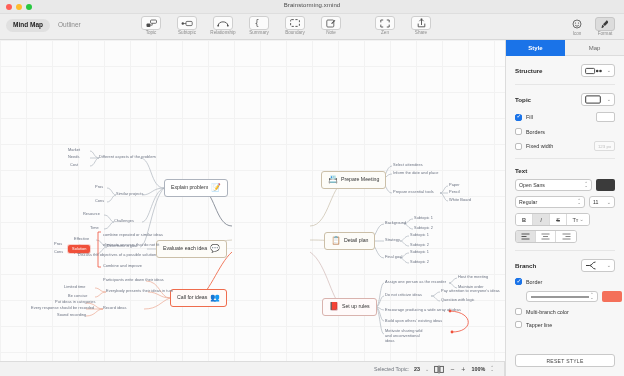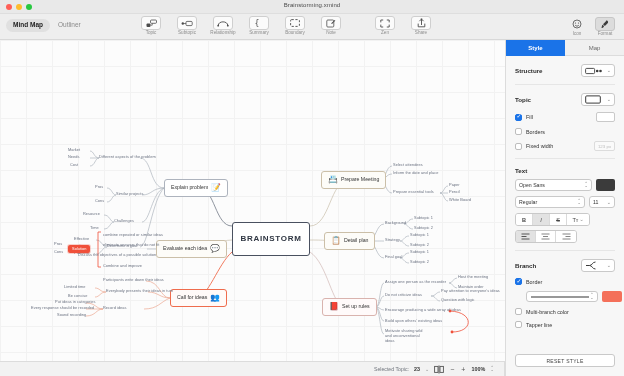--- a/index.html
+++ b/index.html
@@ -392,23 +392,20 @@
           <path d="M450 271 C474 272 474 292 452 292"></path>
         </g>
         <circle cx="450" cy="271" r="1.4" fill="#f0503a"></circle>
         <circle cx="452" cy="292" r="1.4" fill="#f0503a"></circle>
 
         <g stroke="#f0503a" stroke-width=".8" fill="none">
           <path d="M101 192 h-3 v35 h3"></path>
         </g>
       </svg>
 
-      <div class="node root" style="left:232px; top:182px; width:78px; height:34px;">
-        <span class="ntext">BRAINSTORM</span>
-      </div>
 
       <div class="node main grey" style="left:164px; top:139px;">
         <span class="ntext">Explain problem</span>
         <span class="emoji">📝</span>
       </div>
 
       <div class="node main beige" style="left:156px; top:200px;">
         <span class="ntext">Evaluate each idea</span>
         <span class="emoji">💬</span>
       </div>

